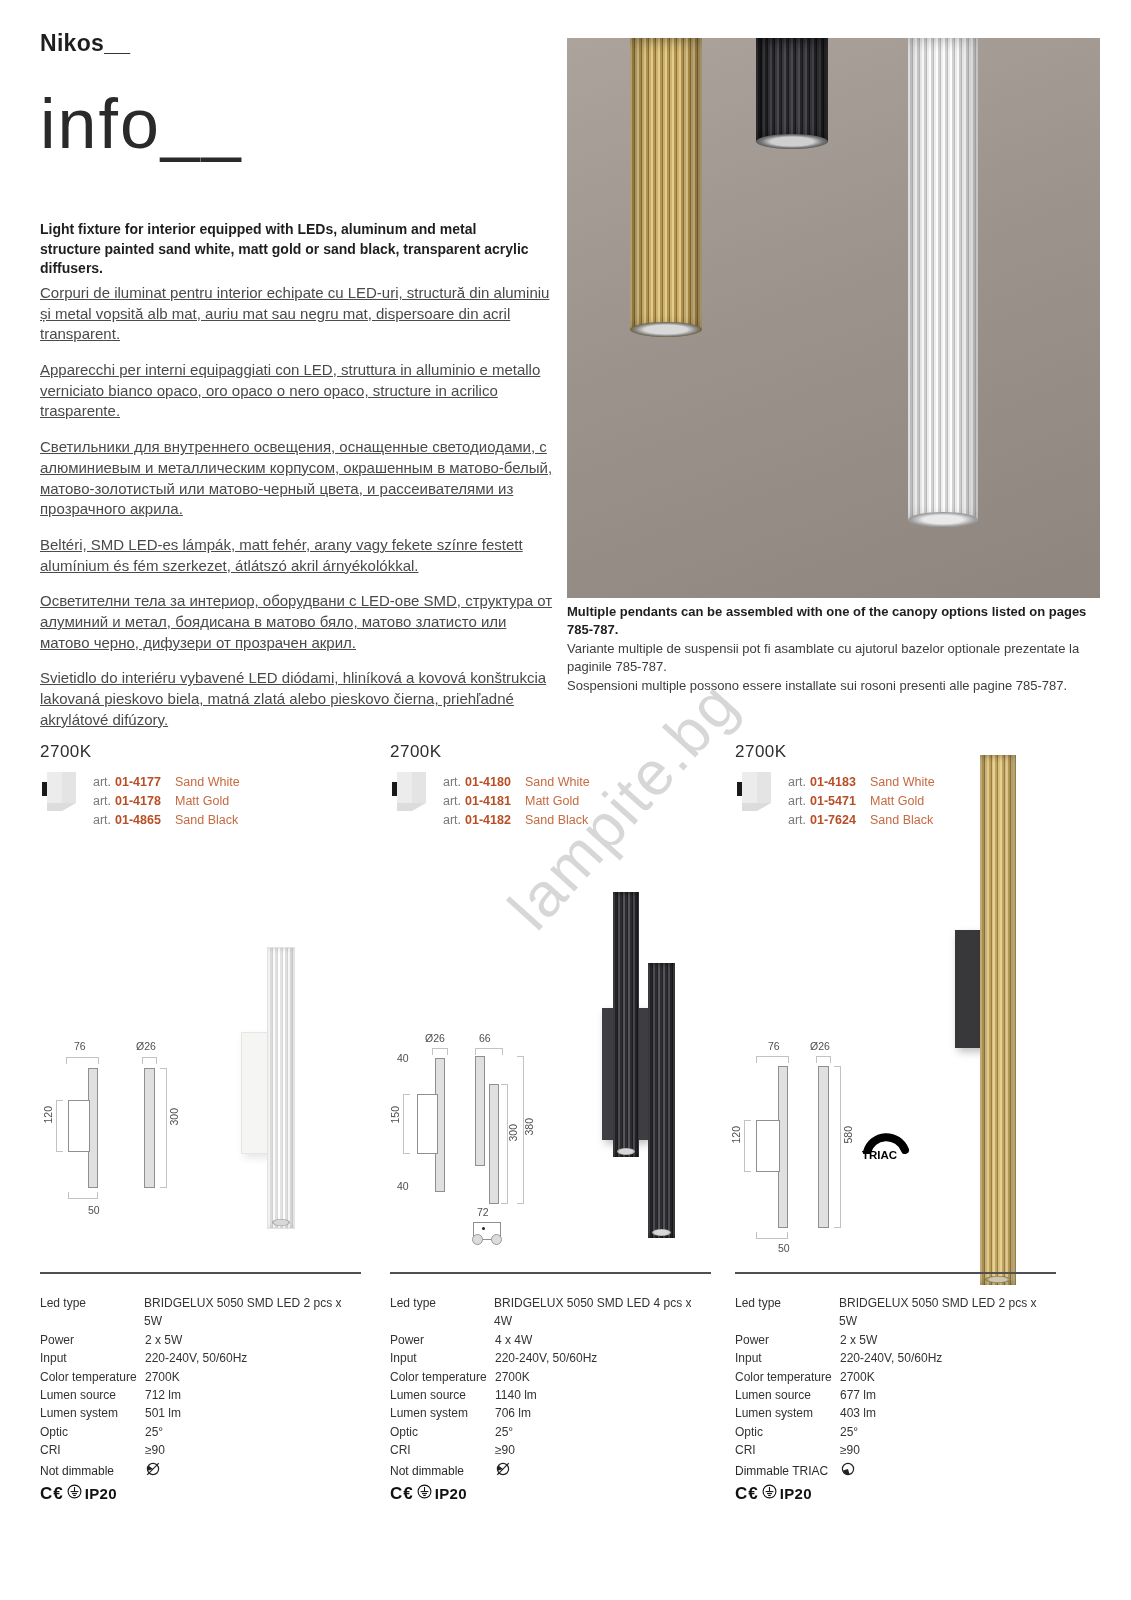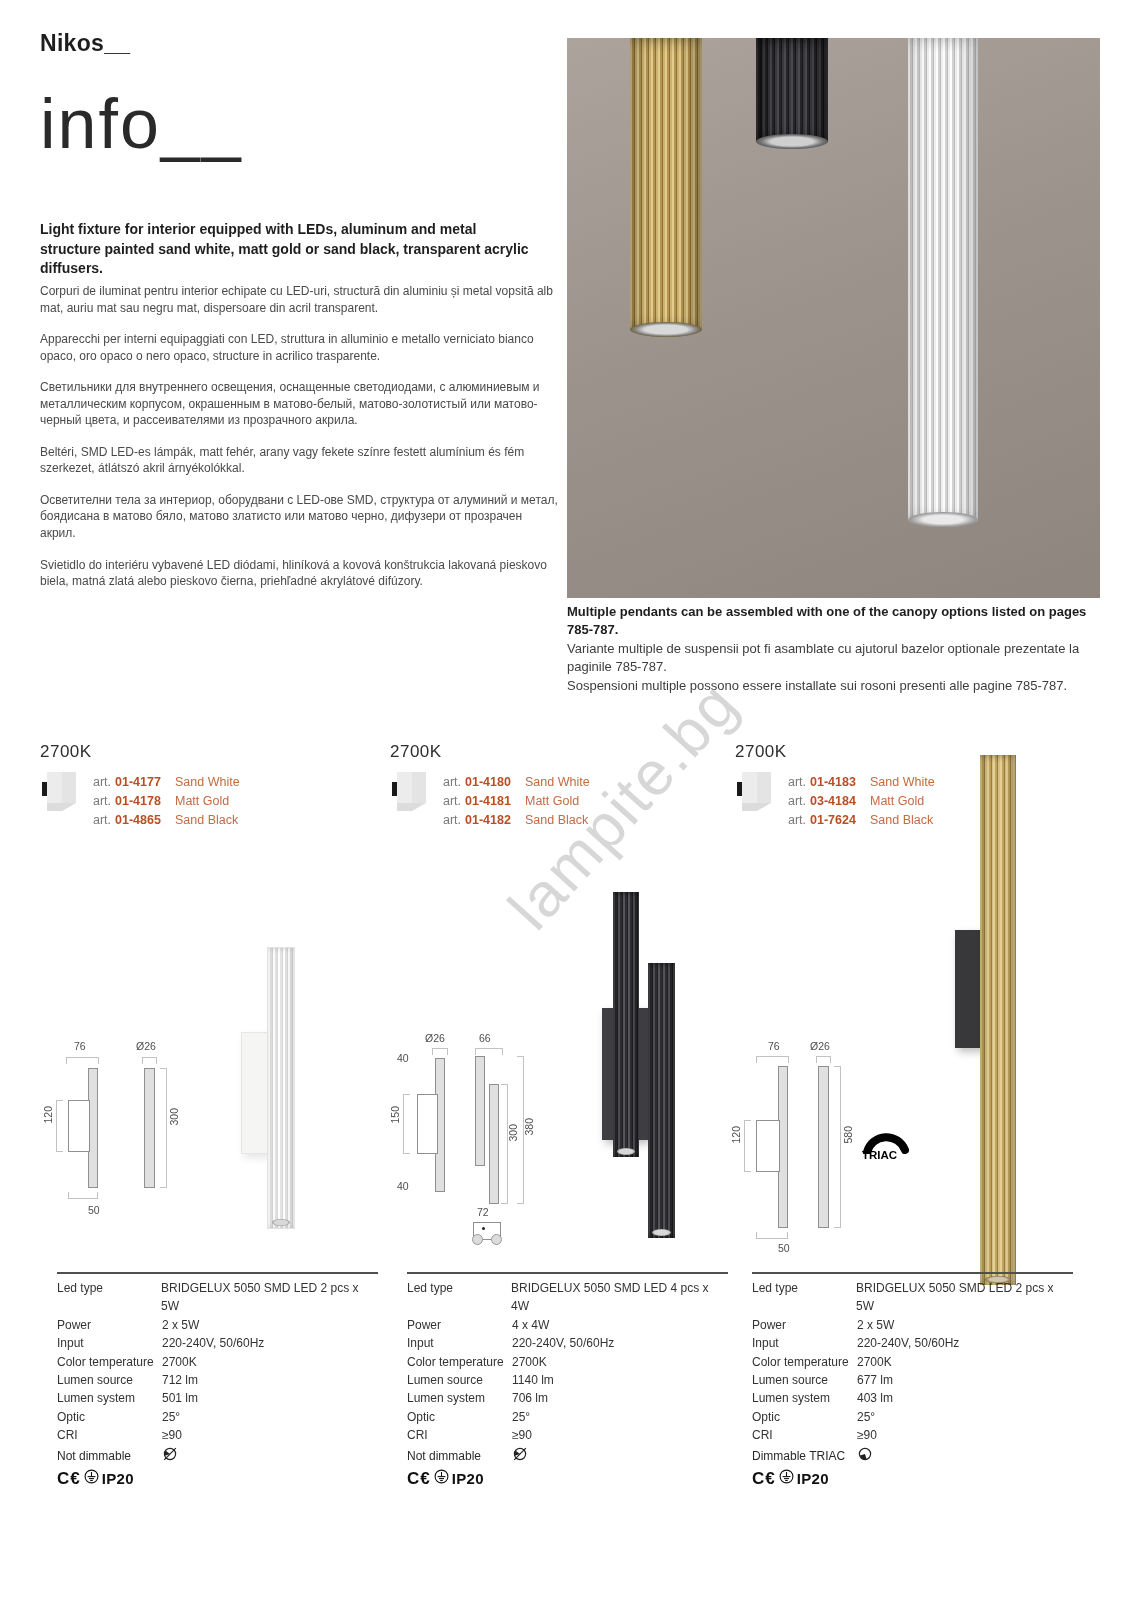--- a/index.html
+++ b/index.html
@@ -7,21 +7,21 @@
         font-family:"Liberation Sans", sans-serif;color:#2b2a29;}
   .abs{position:absolute;}
 
   
   .brand{left:40px;top:30px;font-size:23px;font-weight:700;letter-spacing:.3px;color:#1f1e1e;}
   .title{left:40px;top:84px;font-size:70px;font-weight:200;letter-spacing:2px;color:#2a2a2a;}
 
   
   .lead{left:40px;top:206px;width:500px;font-size:14px;font-weight:700;line-height:1.4;color:#1e1e1e;}
   .paras{left:40px;top:283px;width:520px;}
-  .paras p{margin:0 0 15px 0;font-size:12px;line-height:1.38;color:#4a4a4a;}
+  .paras p{margin:0 0 15px 0;font-size:15px;line-height:1.38;color:#4a4a4a;text-decoration:underline;}
 
   
   .hero{left:567px;top:38px;width:533px;height:560px;overflow:hidden;
         background:linear-gradient(160deg,#aba39c 0%,#9c948c 45%,#8e867e 100%);}
   .tube{position:absolute;top:0;}
   .flute-gold{background:repeating-linear-gradient(90deg,#e3cd8e 0 2px,#b5964f 2px 4px,#8f7134 4px 5.5px,#cdb273 5.5px 7px);
               box-shadow:inset 10px 0 14px rgba(0,0,0,.22), inset -10px 0 16px rgba(0,0,0,.32);}
   .flute-black{background:repeating-linear-gradient(90deg,#4b4b4f 0 2px,#26262a 2px 4px,#19191c 4px 5.5px,#3a3a3e 5.5px 7px);
               box-shadow:inset 10px 0 14px rgba(0,0,0,.45), inset -10px 0 16px rgba(0,0,0,.5);}
   .flute-white{background:repeating-linear-gradient(90deg,#fdfdfd 0 2px,#d2d2d2 2px 4px,#bcbcbc 4px 5.5px,#efefef 5.5px 7px);
@@ -69,21 +69,21 @@
   .dw .vlabel{position:absolute;writing-mode:vertical-rl;transform:rotate(180deg);}
   .dw .m-top{position:absolute;border:1px solid #c2c2c2;border-bottom:none;height:6px;}
   .dw .m-left{position:absolute;border:1px solid #c2c2c2;border-right:none;width:6px;}
   .dw .m-right{position:absolute;border:1px solid #c2c2c2;border-left:none;width:6px;}
   .dw .m-bottom{position:absolute;border:1px solid #c2c2c2;border-top:none;height:6px;}
   .bv-box{position:absolute;border:1px solid #8f8f8f;}
   .bv-dot{position:absolute;width:3px;height:3px;background:#222;border-radius:50%;}
   .bv-c{position:absolute;width:9px;height:9px;border-radius:50%;background:#dcdcdc;border:1px solid #999;}
 
   
-  .spec{width:321px;border-top:2px solid #4f4f4f;padding-top:5px;margin-left:17px;}
+  .spec{width:321px;border-top:2px solid #4f4f4f;padding-top:20px;}
   .spec .row{display:flex;font-size:12px;line-height:18.4px;color:#333;}
   .spec .sl{width:105px;}
   .spec .dimrow{margin-top:1px;display:flex;align-items:center;}
   .certrow{margin-top:3px;display:flex;align-items:center;gap:3px;}
   .ce-text{font-size:17px;font-weight:600;letter-spacing:1px;color:#111;}
   .ip-text{font-size:15px;font-weight:800;letter-spacing:.3px;color:#111;}
 
   .triac{display:flex;flex-direction:column;width:48px;}
   .triac-label{font-size:11.5px;font-weight:700;color:#000;margin-top:-5px;}
 
@@ -203,21 +203,21 @@
         </svg>
       </span>
       <div class="art-rows">
         <div class="art-row">
           <span class="art-label">art.</span>
           <span class="art-code">01-4183</span>
           <span class="art-finish">Sand White</span>
         </div>
         <div class="art-row">
           <span class="art-label">art.</span>
-          <span class="art-code">03-4184</span>
+          <span class="art-code">01-5471</span>
           <span class="art-finish">Matt Gold</span>
         </div>
         <div class="art-row">
           <span class="art-label">art.</span>
           <span class="art-code">01-7624</span>
           <span class="art-finish">Sand Black</span>
         </div>
       </div>
     </div>
   </div>

